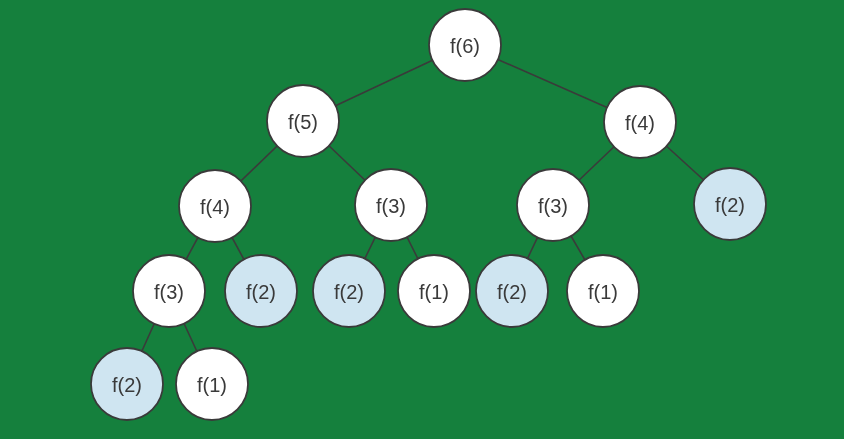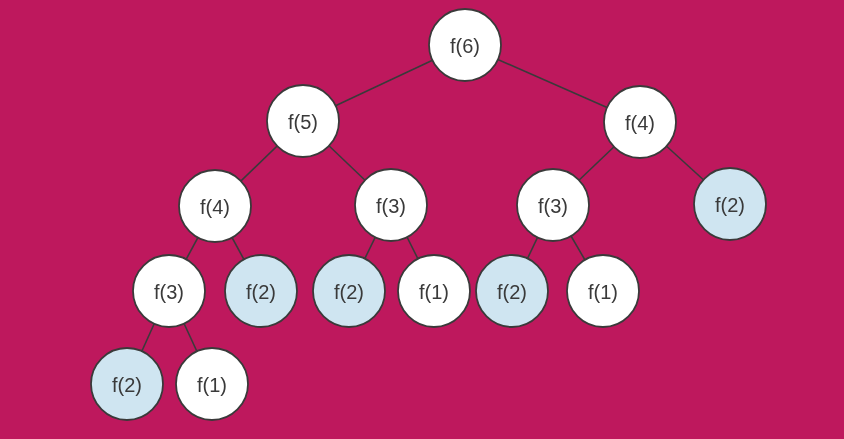--- a/index.html
+++ b/index.html
@@ -8,21 +8,21 @@
     background: #ffffff;
     width: 844px;
     height: 439px;
     overflow: hidden;
     font-family: "Liberation Sans", sans-serif;
   }
   .stage {
     position: relative;
     width: 844px;
     height: 439px;
-    background: #be185d;
+    background: #15803d;
   }
   svg text {
     font-family: "Liberation Sans", sans-serif;
     font-size: 20px;
     fill: #3a3a3a;
     text-anchor: middle;
     dominant-baseline: central;
   }
 </style>
 </head>

